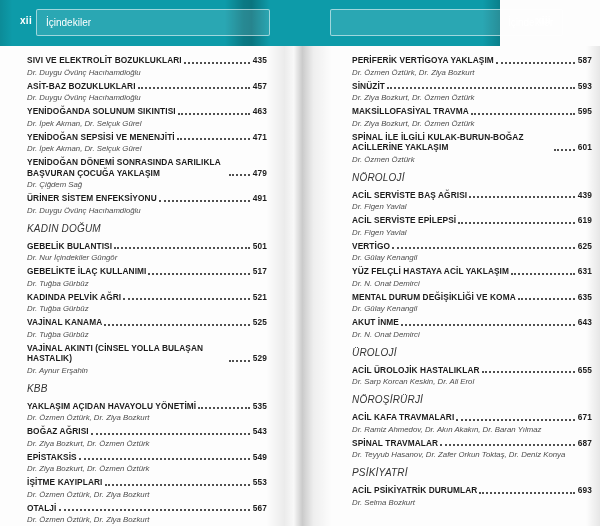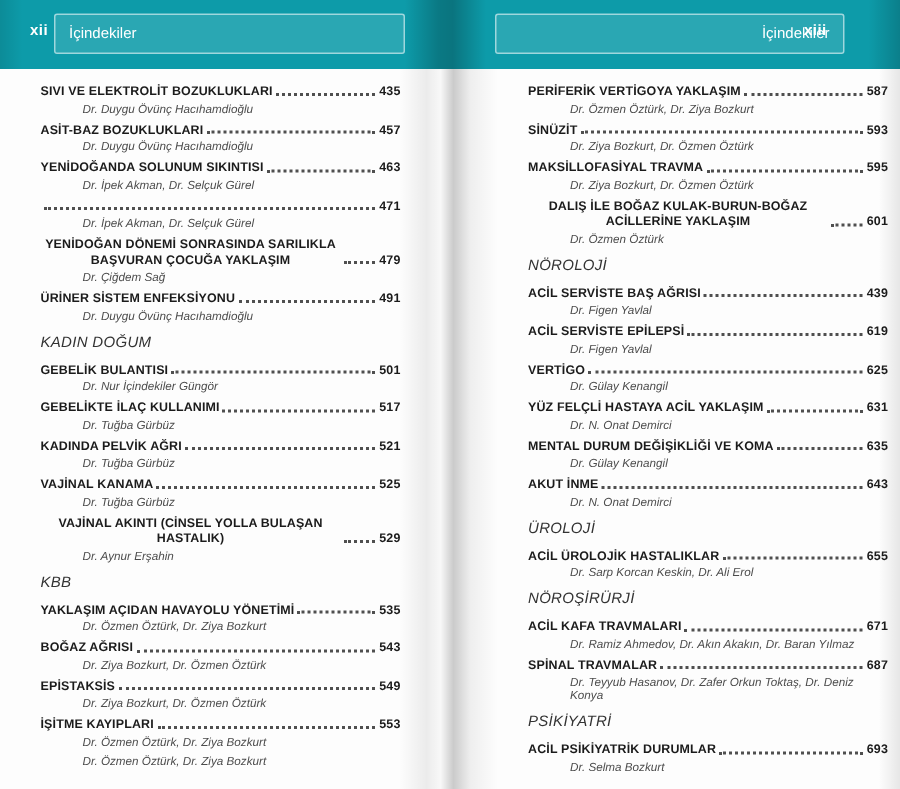--- a/index.html
+++ b/index.html
@@ -9,21 +9,21 @@
     background:#e9e9e9;
     position:relative;
     overflow:hidden;
   }
   .spread {
     position:absolute; inset:0;
     background:#fdfdfd;
   }
   
   .band {
-    position:absolute; left:0; top:0; width:600px; height:46px;
+    position:absolute; left:0; top:0; width:500px; height:46px;
     background:#0d9ba9;
   }
   .band-shade {
     position:absolute; inset:0;
     background:linear-gradient(to right,
       rgba(0,0,0,0.10) 0%, rgba(0,0,0,0) 2.5%,
       rgba(0,0,0,0) 45%, rgba(0,0,0,0.22) 48.7%,
       rgba(0,0,0,0.25) 50.3%, rgba(0,0,0,0) 54%,
       rgba(0,0,0,0) 96.5%, rgba(0,0,0,0.18) 100%);
   }
@@ -66,29 +66,29 @@
   .section-heading {
     font-style:italic; font-size:10px; color:#333333;
     margin:8px 0 7px 0; letter-spacing:0.2px;
   }
   .entry { margin-bottom:4px; }
   .entry-row {
     display:flex; align-items:flex-end;
     font-size:8.3px; font-weight:bold; color:#1b1b1b;
     line-height:10.5px; letter-spacing:0.1px;
   }
-  .entry-title { max-width:200px;text-align:center; }
+  .entry-title { max-width:200px; }
   .leader {
     flex:1; margin:0 3px 2px 2px; min-width:12px;
     border-bottom:2px dotted #4f4f4f; height:1px;
   }
   .entry-page { font-weight:bold; }
   .entry-authors {
     font-style:italic; font-size:7.8px; color:#4c4c4c;
-    line-height:9px; margin-top:2px;margin-left:28px;
+    line-height:9px; margin-top:2px;
   }
 </style>
 </head>
 <body>
 
 <div class="spread">
 
   <div class="band">
     <div class="band-shade"></div>
     <span class="hdr-num left">xii</span>
@@ -121,20 +121,21 @@
       <div class="entry">
         <div class="entry-row">
           <span class="entry-title">YENİDOĞANDA SOLUNUM SIKINTISI</span>
           <span class="leader"></span>
           <span class="entry-page">463</span>
         </div>
         <div class="entry-authors">Dr. İpek Akman, Dr. Selçuk Gürel</div>
       </div>
       <div class="entry">
         <div class="entry-row">
+          <span class="entry-title">YENİDOĞAN SEPSİSİ VE MENENJİTİ</span>
           <span class="leader"></span>
           <span class="entry-page">471</span>
         </div>
         <div class="entry-authors">Dr. İpek Akman, Dr. Selçuk Gürel</div>
       </div>
       <div class="entry">
         <div class="entry-row">
           <span class="entry-title">YENİDOĞAN DÖNEMİ SONRASINDA SARILIKLA BAŞVURAN ÇOCUĞA YAKLAŞIM</span>
           <span class="leader"></span>
           <span class="entry-page">479</span>
@@ -217,20 +218,25 @@
       </div>
       <div class="entry">
         <div class="entry-row">
           <span class="entry-title">İŞİTME KAYIPLARI</span>
           <span class="leader"></span>
           <span class="entry-page">553</span>
         </div>
         <div class="entry-authors">Dr. Özmen Öztürk, Dr. Ziya Bozkurt</div>
       </div>
       <div class="entry">
+        <div class="entry-row">
+          <span class="entry-title">OTALJİ</span>
+          <span class="leader"></span>
+          <span class="entry-page">567</span>
+        </div>
         <div class="entry-authors">Dr. Özmen Öztürk, Dr. Ziya Bozkurt</div>
       </div>
     </div>
   <div class="col right" id="col-right">
       <div class="entry">
         <div class="entry-row">
           <span class="entry-title">PERİFERİK VERTİGOYA YAKLAŞIM</span>
           <span class="leader"></span>
           <span class="entry-page">587</span>
         </div>
@@ -247,21 +253,21 @@
       <div class="entry">
         <div class="entry-row">
           <span class="entry-title">MAKSİLLOFASİYAL TRAVMA</span>
           <span class="leader"></span>
           <span class="entry-page">595</span>
         </div>
         <div class="entry-authors">Dr. Ziya Bozkurt, Dr. Özmen Öztürk</div>
       </div>
       <div class="entry">
         <div class="entry-row">
-          <span class="entry-title">DALIŞ İLE BOĞAZ KULAK-BURUN-BOĞAZ ACİLLERİNE YAKLAŞIM</span>
+          <span class="entry-title">SPİNAL İLE İLGİLİ KULAK-BURUN-BOĞAZ ACİLLERİNE YAKLAŞIM</span>
           <span class="leader"></span>
           <span class="entry-page">601</span>
         </div>
         <div class="entry-authors">Dr. Özmen Öztürk</div>
       </div>
       <div class="section-heading">NÖROLOJİ</div>
       <div class="entry">
         <div class="entry-row">
           <span class="entry-title">ACİL SERVİSTE BAŞ AĞRISI</span>
           <span class="leader"></span>

